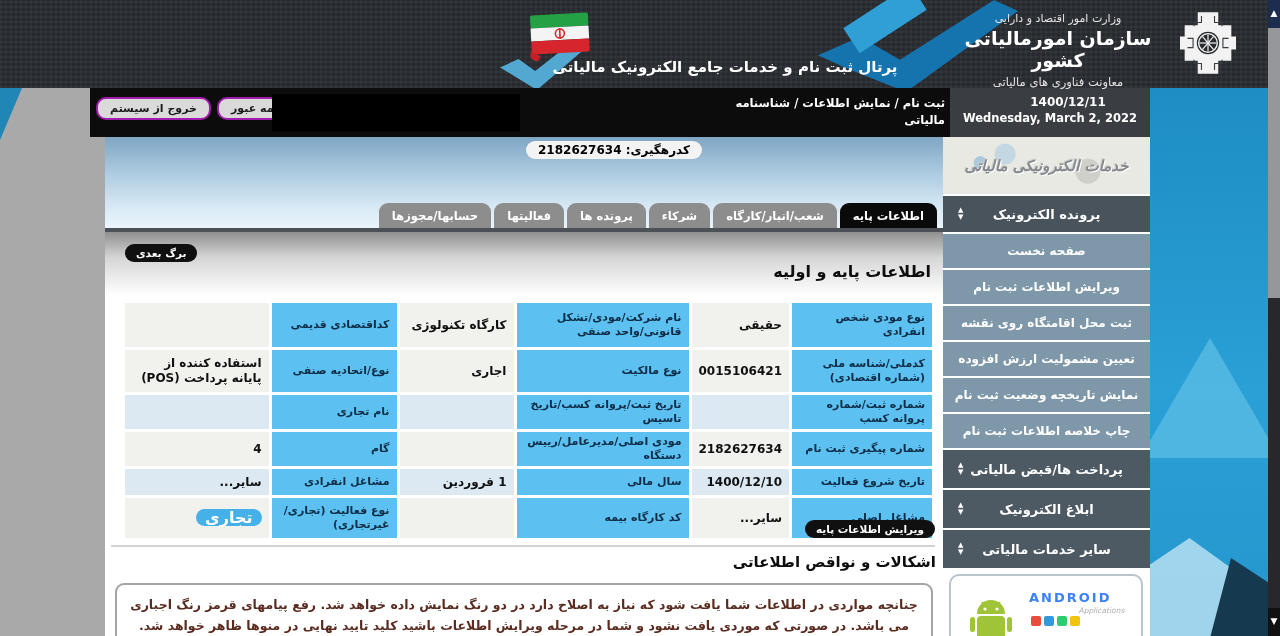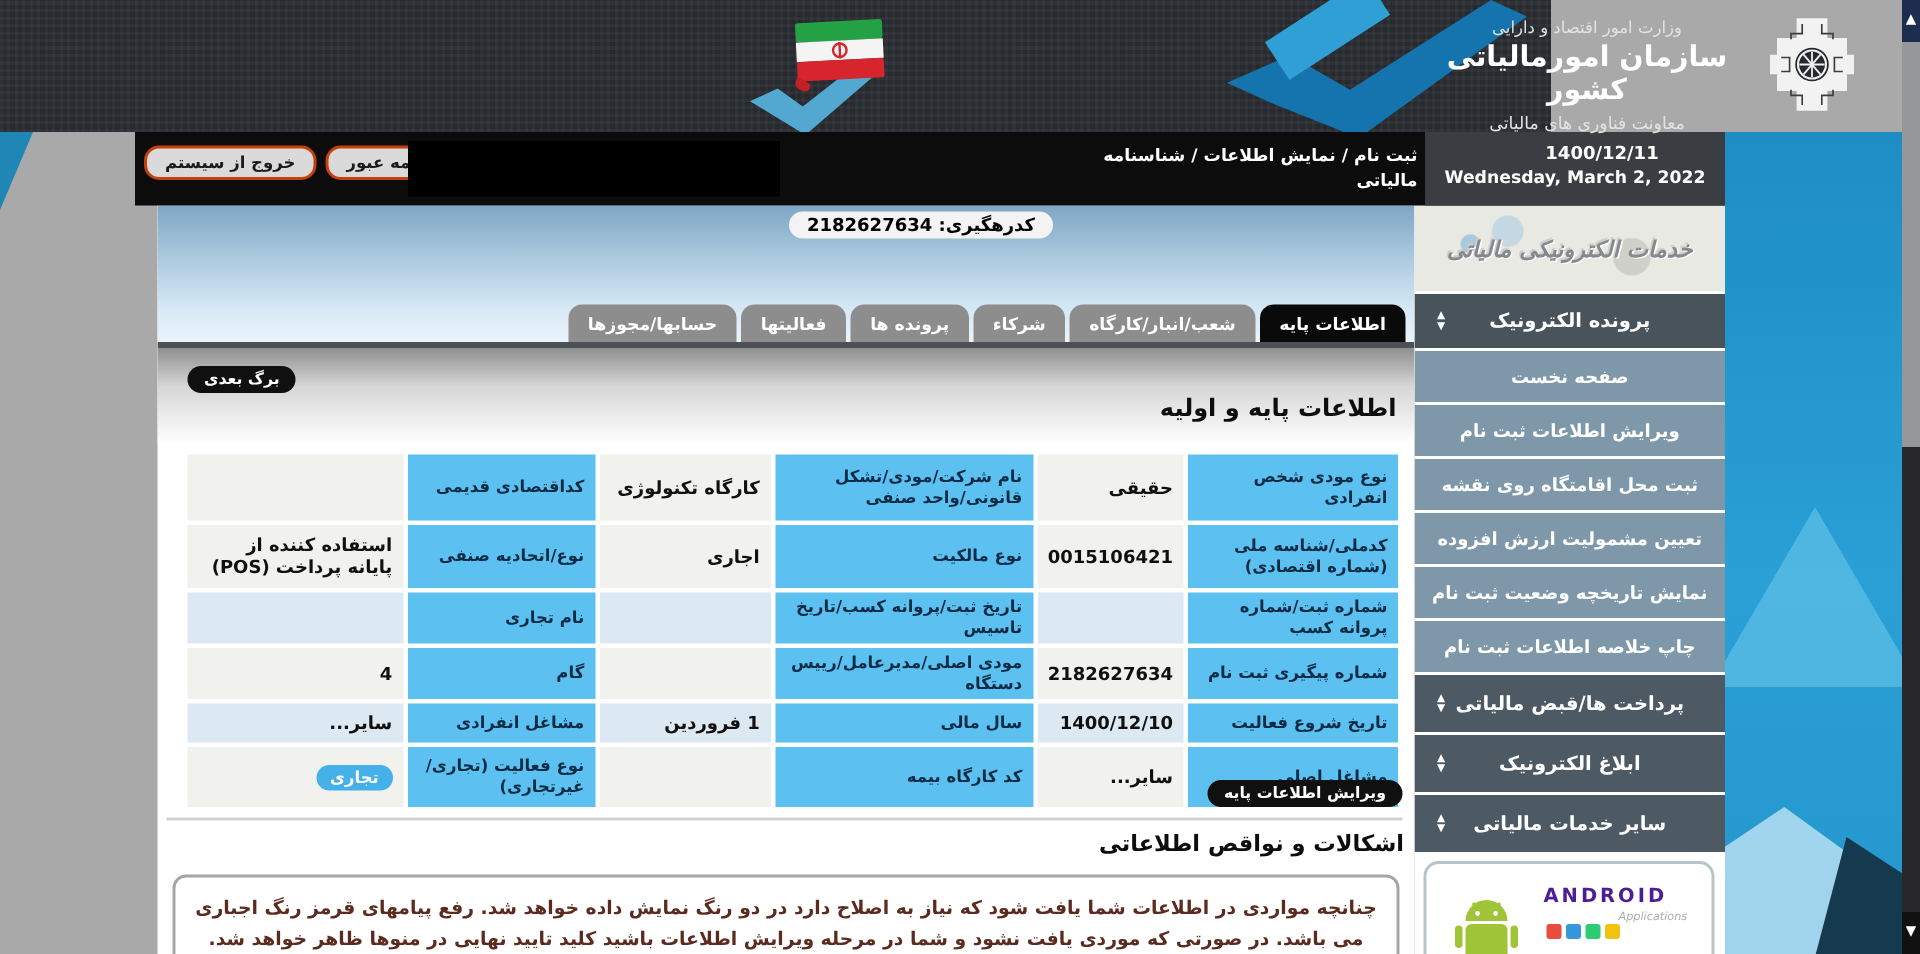--- a/index.html
+++ b/index.html
@@ -1,41 +1,41 @@
 <!DOCTYPE html>
 <html dir="rtl" lang="fa"><head>
 <meta charset="utf-8">
 <style>
   * { margin:0; padding:0; box-sizing:border-box; }
   html,body { background:#7d7d7d; font-family:"DejaVu Sans","Liberation Sans",sans-serif; }
   #app { position:relative; width:1280px; height:636px; overflow:hidden; background:#a9a9a9; direction:rtl; }
 
   
-  .top-header { position:absolute; left:0; top:0; width:1034px; height:88px; background-color:#26292e;
+  .top-header { position:absolute; left:0; top:0; width:1280px; height:88px; background-color:#26292e;
     background-image:repeating-linear-gradient(0deg, rgba(255,255,255,.035) 0 2px, transparent 2px 5px),
                      repeating-linear-gradient(90deg, rgba(255,255,255,.03) 0 2px, transparent 2px 5px); }
   .check-big { position:absolute; left:818px; top:0; width:200px; height:92px; background:#1573ae;
     clip-path:polygon(0% 60%, 21% 40%, 41% 65%, 88% 0%, 100% 12%, 44% 100%, 14% 74%); z-index:1; }
   .check-big-hi { position:absolute; left:845px; top:4px; width:80px; height:30px; background:#2f9fd6;
     transform:rotate(-33deg); z-index:1; }
   .check-small { position:absolute; left:500px; top:40px; width:88px; height:50px; background:#58b6e3;
     clip-path:polygon(0% 55%, 21% 38%, 40% 62%, 85% 0%, 100% 12%, 42% 100%); z-index:1; opacity:.9; }
   .org-logo { position:absolute; left:1180px; top:11px; width:56px; height:64px; z-index:3; }
   .org-text { position:absolute; left:942px; top:12px; width:232px; text-align:center; color:#fff; z-index:3; }
   .org-text .l1 { font-size:11px; color:#e3e3e3; }
   .org-text .l2 { font-size:19px; font-weight:bold; margin-top:2px; }
   .org-text .l3 { font-size:11.5px; color:#e3e3e3; margin-top:4px; }
   .portal-title { position:absolute; left:535px; top:58px; width:380px; text-align:center; color:#fff;
     font-weight:bold; font-size:15px; z-index:3; }
   .flag { position:absolute; left:527px; top:12px; width:66px; height:48px; transform:rotate(-3deg); z-index:3; }
 
   
   .utility-bar { position:absolute; left:90px; top:88px; width:1060px; height:49px; background:#0c0c0c; z-index:2; }
   .session-buttons { position:absolute; left:6px; top:9px; display:flex; gap:6px; direction:ltr; }
-  .gray-btn { background:#dadada; color:#1a1a1a; border:2px solid #c2410c; border-radius:10px;
+  .gray-btn { background:#dadada; color:#1a1a1a; border:2px solid #a21caf; border-radius:10px;
     font-family:inherit; font-weight:bold; font-size:11px; padding:3px 12px; cursor:pointer; white-space:nowrap; }
   .redacted-box { position:absolute; left:182px; top:6px; width:248px; height:37px; background:#000; }
   .tracking-pill { position:absolute; left:436px; top:9px; background:#f3f3f3; color:#000; border-radius:10px;
     font-weight:bold; font-size:12px; padding:2px 12px; white-space:nowrap;margin-top:44px; }
   .breadcrumb { position:absolute; left:615px; top:7px; width:240px; color:#fff; font-weight:bold;
     font-size:11.5px; line-height:17px; text-align:right; }
   .date-box { position:absolute; left:860px; top:0; width:200px; height:49px; background:#3a3d41;
     color:#fff; text-align:center; padding-top:7px; }
   .date-box .fa { font-size:12px; font-weight:bold;padding-left:36px; }
   .date-box .en { font-size:11.5px; font-weight:bold; margin-top:2px; }
@@ -65,21 +65,21 @@
   td.val { color:#101010; font-weight:bold; font-size:12px; line-height:15px; text-align:right; }
   tr.row-light td.val { background:#f1f1ee; }
   tr.row-blue  td.val { background:#dce8f2; }
   tr:nth-child(1) td { height:44px; }
   tr:nth-child(2) td { height:42px; }
   tr:nth-child(3) td { height:22px; }
   tr:nth-child(4) td { height:28px; }
   tr:nth-child(5) td { height:26px; }
   tr:nth-child(6) td { height:40px; }
   .badge { display:inline-block; background:#46b0e8; color:#fff; border-radius:9px; padding:1px 9px;
-    font-size:11px; font-weight:bold; }
+    font-size:16px; font-weight:bold; }
   .edit-basic { position:absolute; right:8px; top:383px; }
   .divider { position:absolute; left:6px; top:408px; width:calc(100% - 14px); height:2px; background:#d2d2d2; }
   .issues-title { position:absolute; right:7px; top:416px; font-size:15px; font-weight:bold; color:#0d0d0d; }
   .notice-box { position:absolute; left:10px; top:446px; width:calc(100% - 20px); height:90px;
     border:2px solid #a5a5a5; border-radius:9px; background:#fff; padding:9px 13px;
     color:#5b2b20; font-weight:bold; font-size:12.5px; line-height:21px; text-align:center; }
   
   #sidebar { position:absolute; left:943px; top:137px; width:207px; height:499px; background:#fff; overflow:hidden; }
   .menu-banner { position:relative; height:57px; margin-bottom:2px; background:#e9e9e4;
     background-image:radial-gradient(circle at 18% 45%, rgba(120,175,215,.55) 0 6px, transparent 7px),
@@ -92,21 +92,21 @@
     color:#fff; font-weight:bold; margin-bottom:2px; cursor:pointer; text-align:center; }
   .mi-header { height:36px; background:#48535c; font-size:13px; }
   .mi-header2 { height:38px; background:#4d5a64; font-size:13px; }
   .mi-sub { height:34px; background:#7e98a9; font-size:12px; }
   .updown { position:absolute; left:15px; top:50%; transform:translateY(-50%);
     display:flex; flex-direction:column; align-items:center; color:#fff; }
   .updown span { font-size:7px; line-height:7px; }
   .android-card { position:absolute; left:6px; top:437px; width:194px; height:75px; background:#fff;
     border:2px solid #b8c4cc; border-radius:10px; direction:ltr; overflow:hidden; }
   .android-word { position:absolute; left:78px; top:14px; font-size:13px; font-weight:bold;
-    color:#4c1d95; letter-spacing:2px; }
+    color:#3b82f6; letter-spacing:2px; }
   .android-sub { position:absolute; left:128px; top:30px; font-size:7.5px; color:#adadad; font-style:italic; }
   .app-icons { position:absolute; left:80px; top:40px; display:flex; gap:3px; }
   .app-icons i { width:10px; height:10px; border-radius:2px; display:block; }
   .robot { position:absolute; left:14px; top:20px; }
 
   
   .blue-strip { position:absolute; left:1150px; top:88px; width:118px; height:548px;
     background:linear-gradient(180deg,#1e8dc3 0%,#2aa0d6 55%,#2596cd 100%); overflow:hidden; }
   .poly-light { position:absolute; left:-10px; top:250px; width:140px; height:120px; background:#5fc0e7;
     clip-path:polygon(50% 0,100% 100%,0 100%); opacity:.7; }
@@ -154,20 +154,21 @@
 
     <svg class="flag" viewBox="0 0 66 48">
       <rect x="4" y="2" width="58" height="13" rx="2" fill="#23a144"></rect>
       <rect x="4" y="15" width="58" height="13" fill="#f4f4f4"></rect>
       <rect x="4" y="28" width="58" height="13" rx="2" fill="#d6252c"></rect>
       <circle cx="33" cy="21.5" r="4.5" fill="none" stroke="#d6252c" stroke-width="1.6"></circle>
       <line x1="33" y1="16" x2="33" y2="27" stroke="#d6252c" stroke-width="1.6"></line>
       <path d="M4 38 q-4 6 2 9 q6 3 6 -4 z" fill="#c21f26"></path>
     </svg>
 
+    <div class="portal-title">پرتال ثبت نام و خدمات جامع الکترونیک مالیاتی</div>
   </div>
 
   <div class="teal-wedge"></div>
 
   <div class="utility-bar">
     <div class="session-buttons">
       <button class="gray-btn">خروج از سیستم</button>
       <button class="gray-btn">تغییر کلمه عبور</button>
     </div>
     <div class="redacted-box"></div>

